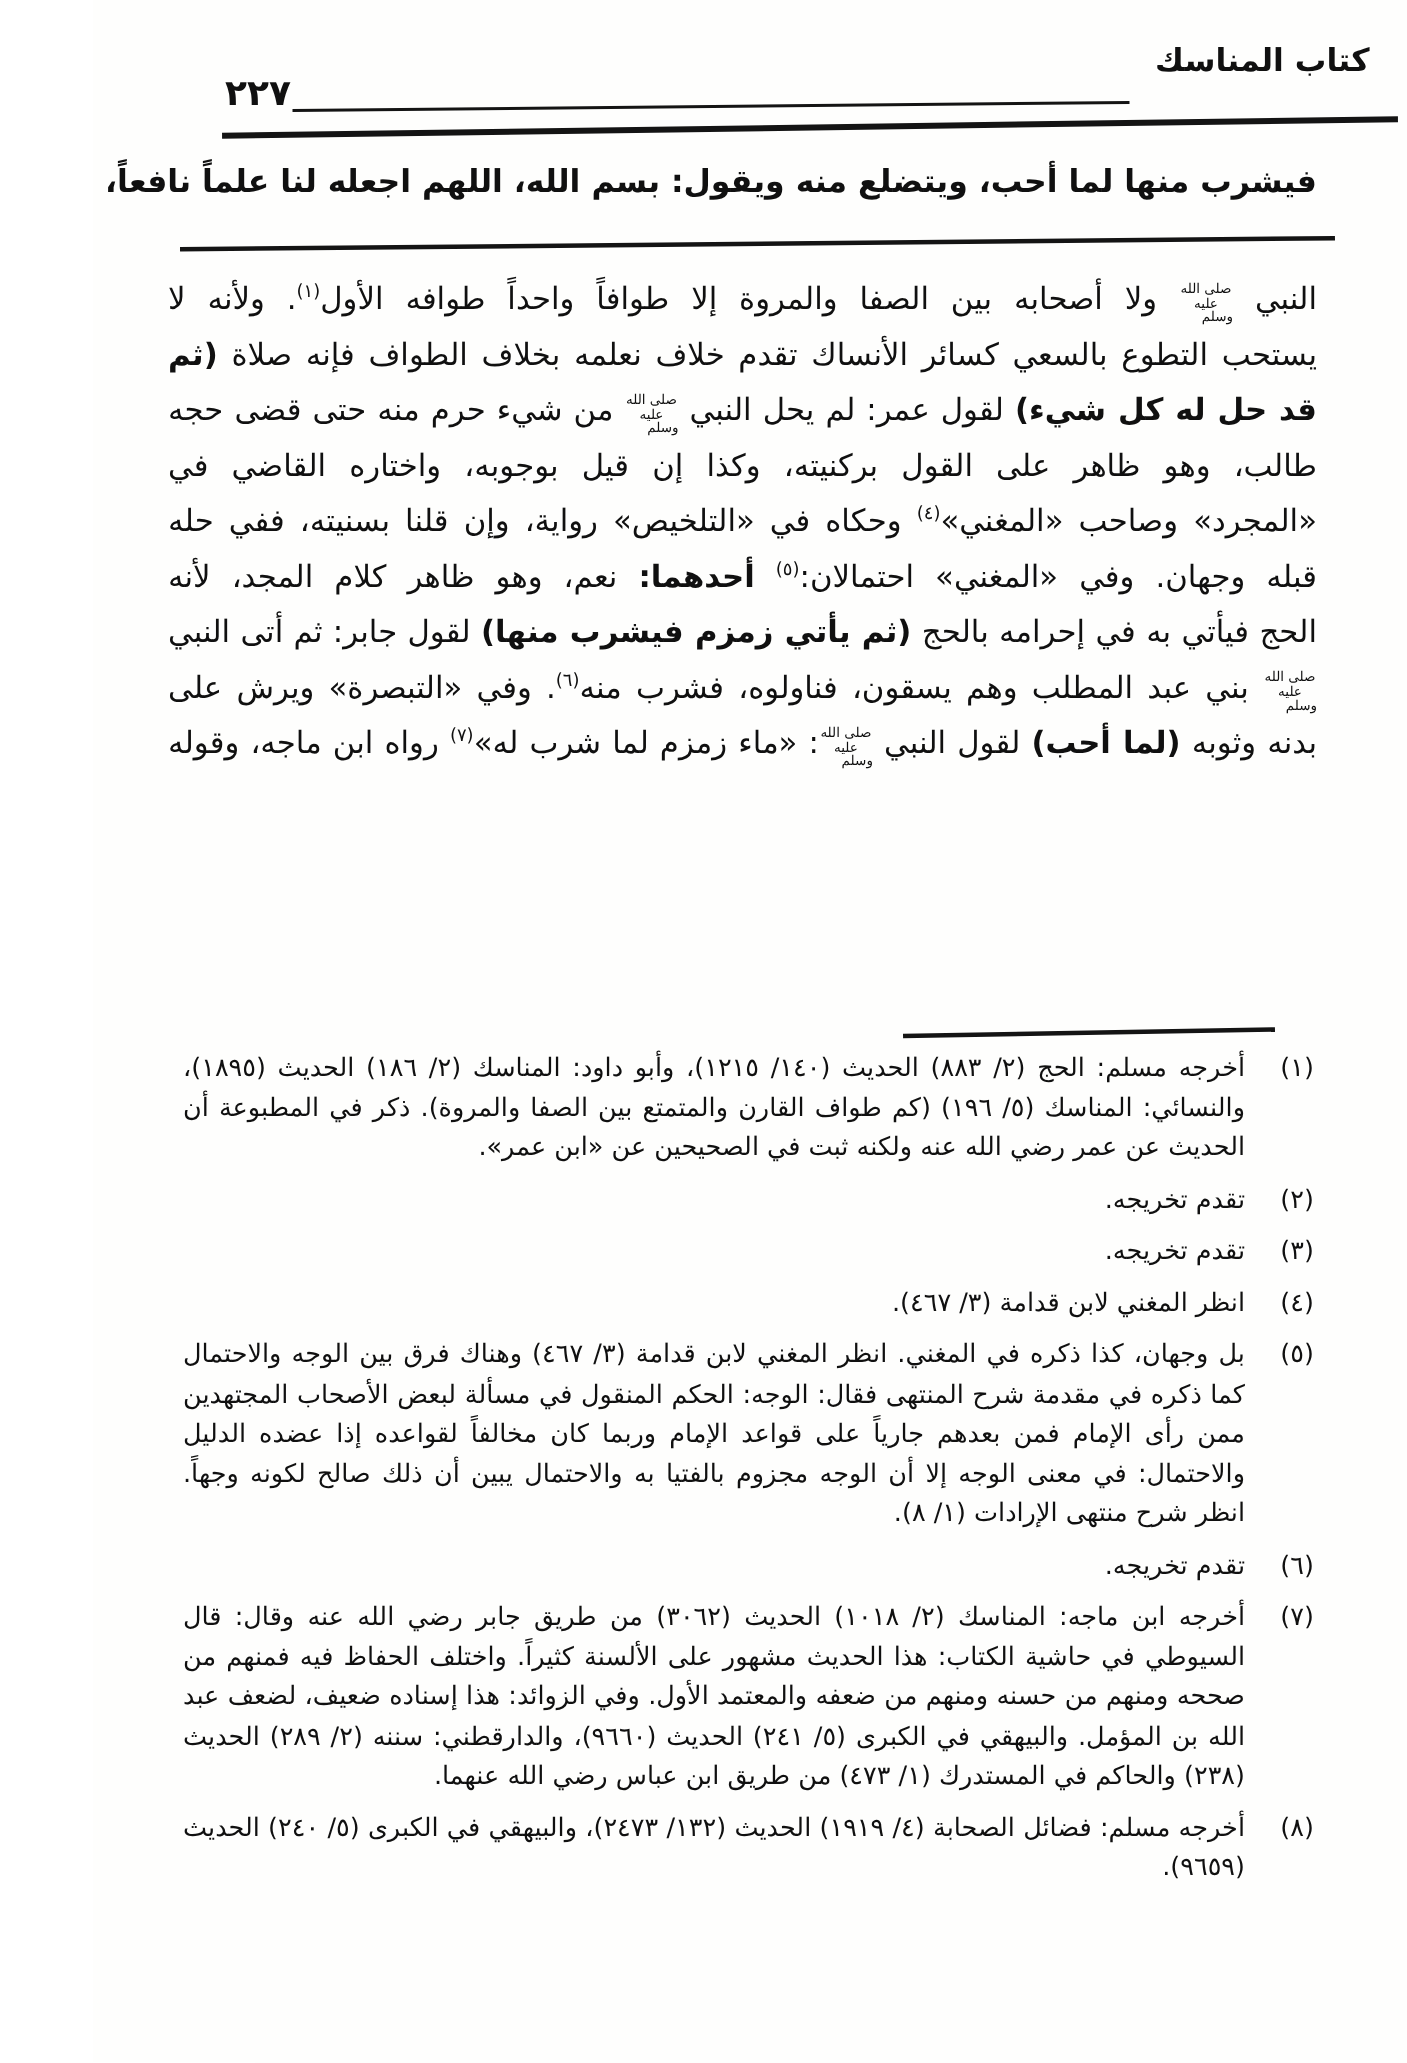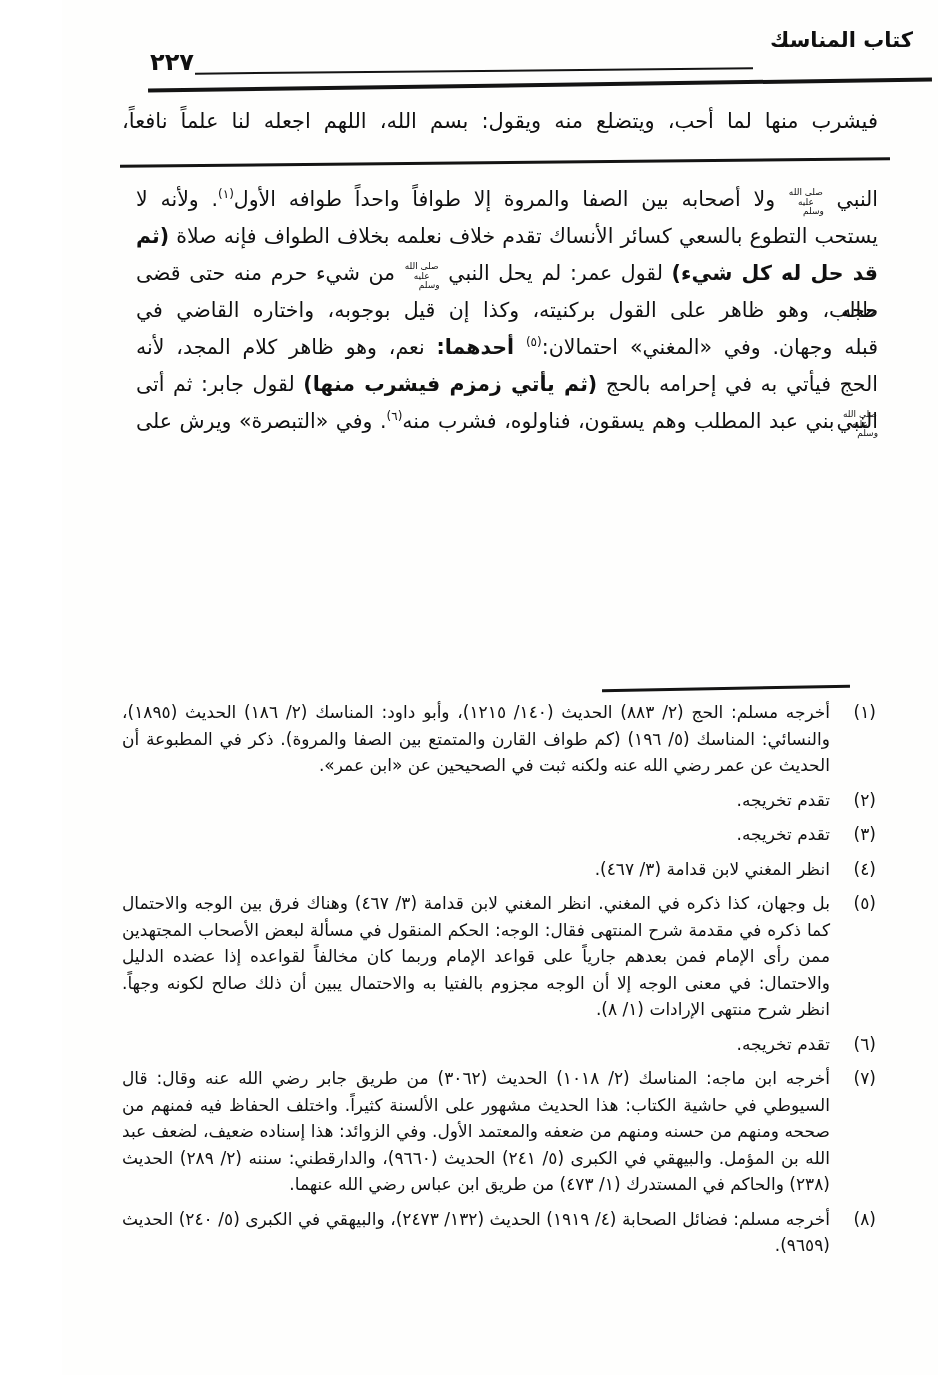--- a/index.html
+++ b/index.html
@@ -56,25 +56,26 @@
   }
   
   .matn-line {
     position: absolute;
     top: 104px; left: 60px; right: 60px;
     font-size: 21px;
     line-height: 34px;
     text-align: justify;
     text-align-last: justify;
     white-space: nowrap;
+    font-weight: bold;
   }
   
   .body-text {
     position: absolute;
-    top: 181px; left: 74px; right: 60px;
+    top: 181px; left: 50px; right: 60px;
     font-size: 20.5px;
   }
   .body-line {
     height: 37px;
     line-height: 37px;
     text-align: justify;
     text-align-last: justify;
     overflow: visible;
   }
   .b { font-weight: bold; }
@@ -126,23 +127,25 @@
 
   <div class="matn-line">فيشرب منها لما أحب، ويتضلع منه ويقول: بسم الله، اللهم اجعله لنا علماً نافعاً،</div>
 
   <div class="rule rule-under-matn"></div>
 
   <div class="body-text">
       <div class="body-line"><span>النبي </span><span class="saw">صلى الله عليه وسلم</span><span> ولا أصحابه بين الصفا والمروة إلا طوافاً واحداً طوافه الأول</span><sup class="fn-mark">(١)</sup><span>. ولأنه لا</span></div>
       <div class="body-line"><span>يستحب التطوع بالسعي كسائر الأنساك تقدم خلاف نعلمه بخلاف الطواف فإنه صلاة </span><span class="b">(ثم</span></div>
       <div class="body-line"><span class="b">قد حل له كل شيء)</span><span> لقول عمر: لم يحل النبي </span><span class="saw">صلى الله عليه وسلم</span><span> من شيء حرم منه حتى قضى حجه</span></div>
       <div class="body-line"><span>طالب، وهو ظاهر على القول بركنيته، وكذا إن قيل بوجوبه، واختاره القاضي في</span></div>
+      <div class="body-line"><span>«المجرد» وصاحب «المغني»</span><sup class="fn-mark">(٤)</sup><span> وحكاه في «التلخيص» رواية، وإن قلنا بسنيته، ففي حله</span></div>
       <div class="body-line"><span>قبله وجهان. وفي «المغني» احتمالان:</span><sup class="fn-mark">(٥)</sup><span> </span><span class="b">أحدهما:</span><span> نعم، وهو ظاهر كلام المجد، لأنه</span></div>
       <div class="body-line"><span>الحج فيأتي به في إحرامه بالحج </span><span class="b">(ثم يأتي زمزم فيشرب منها)</span><span> لقول جابر: ثم أتى النبي</span></div>
       <div class="body-line"><span class="saw">صلى الله عليه وسلم</span><span> بني عبد المطلب وهم يسقون، فناولوه، فشرب منه</span><sup class="fn-mark">(٦)</sup><span>. وفي «التبصرة» ويرش على</span></div>
+      <div class="body-line"><span>بدنه وثوبه </span><span class="b">(لما أحب)</span><span> لقول النبي </span><span class="saw">صلى الله عليه وسلم</span><span>: «ماء زمزم لما شرب له»</span><sup class="fn-mark">(٧)</sup><span> رواه ابن ماجه، وقوله</span></div>
     </div>
 
   <div class="rule rule-footnote-sep"></div>
 
   <div class="footnotes">
       <div class="fn">
         <span class="fn-num">(١)</span>
         <span class="fn-text">أخرجه مسلم: الحج (٢/ ٨٨٣) الحديث (١٤٠/ ١٢١٥)، وأبو داود: المناسك (٢/ ١٨٦) الحديث (١٨٩٥)، والنسائي: المناسك (٥/ ١٩٦) (كم طواف القارن والمتمتع بين الصفا والمروة). ذكر في المطبوعة أن الحديث عن عمر رضي الله عنه ولكنه ثبت في الصحيحين عن «ابن عمر».</span>
       </div>
       <div class="fn">

